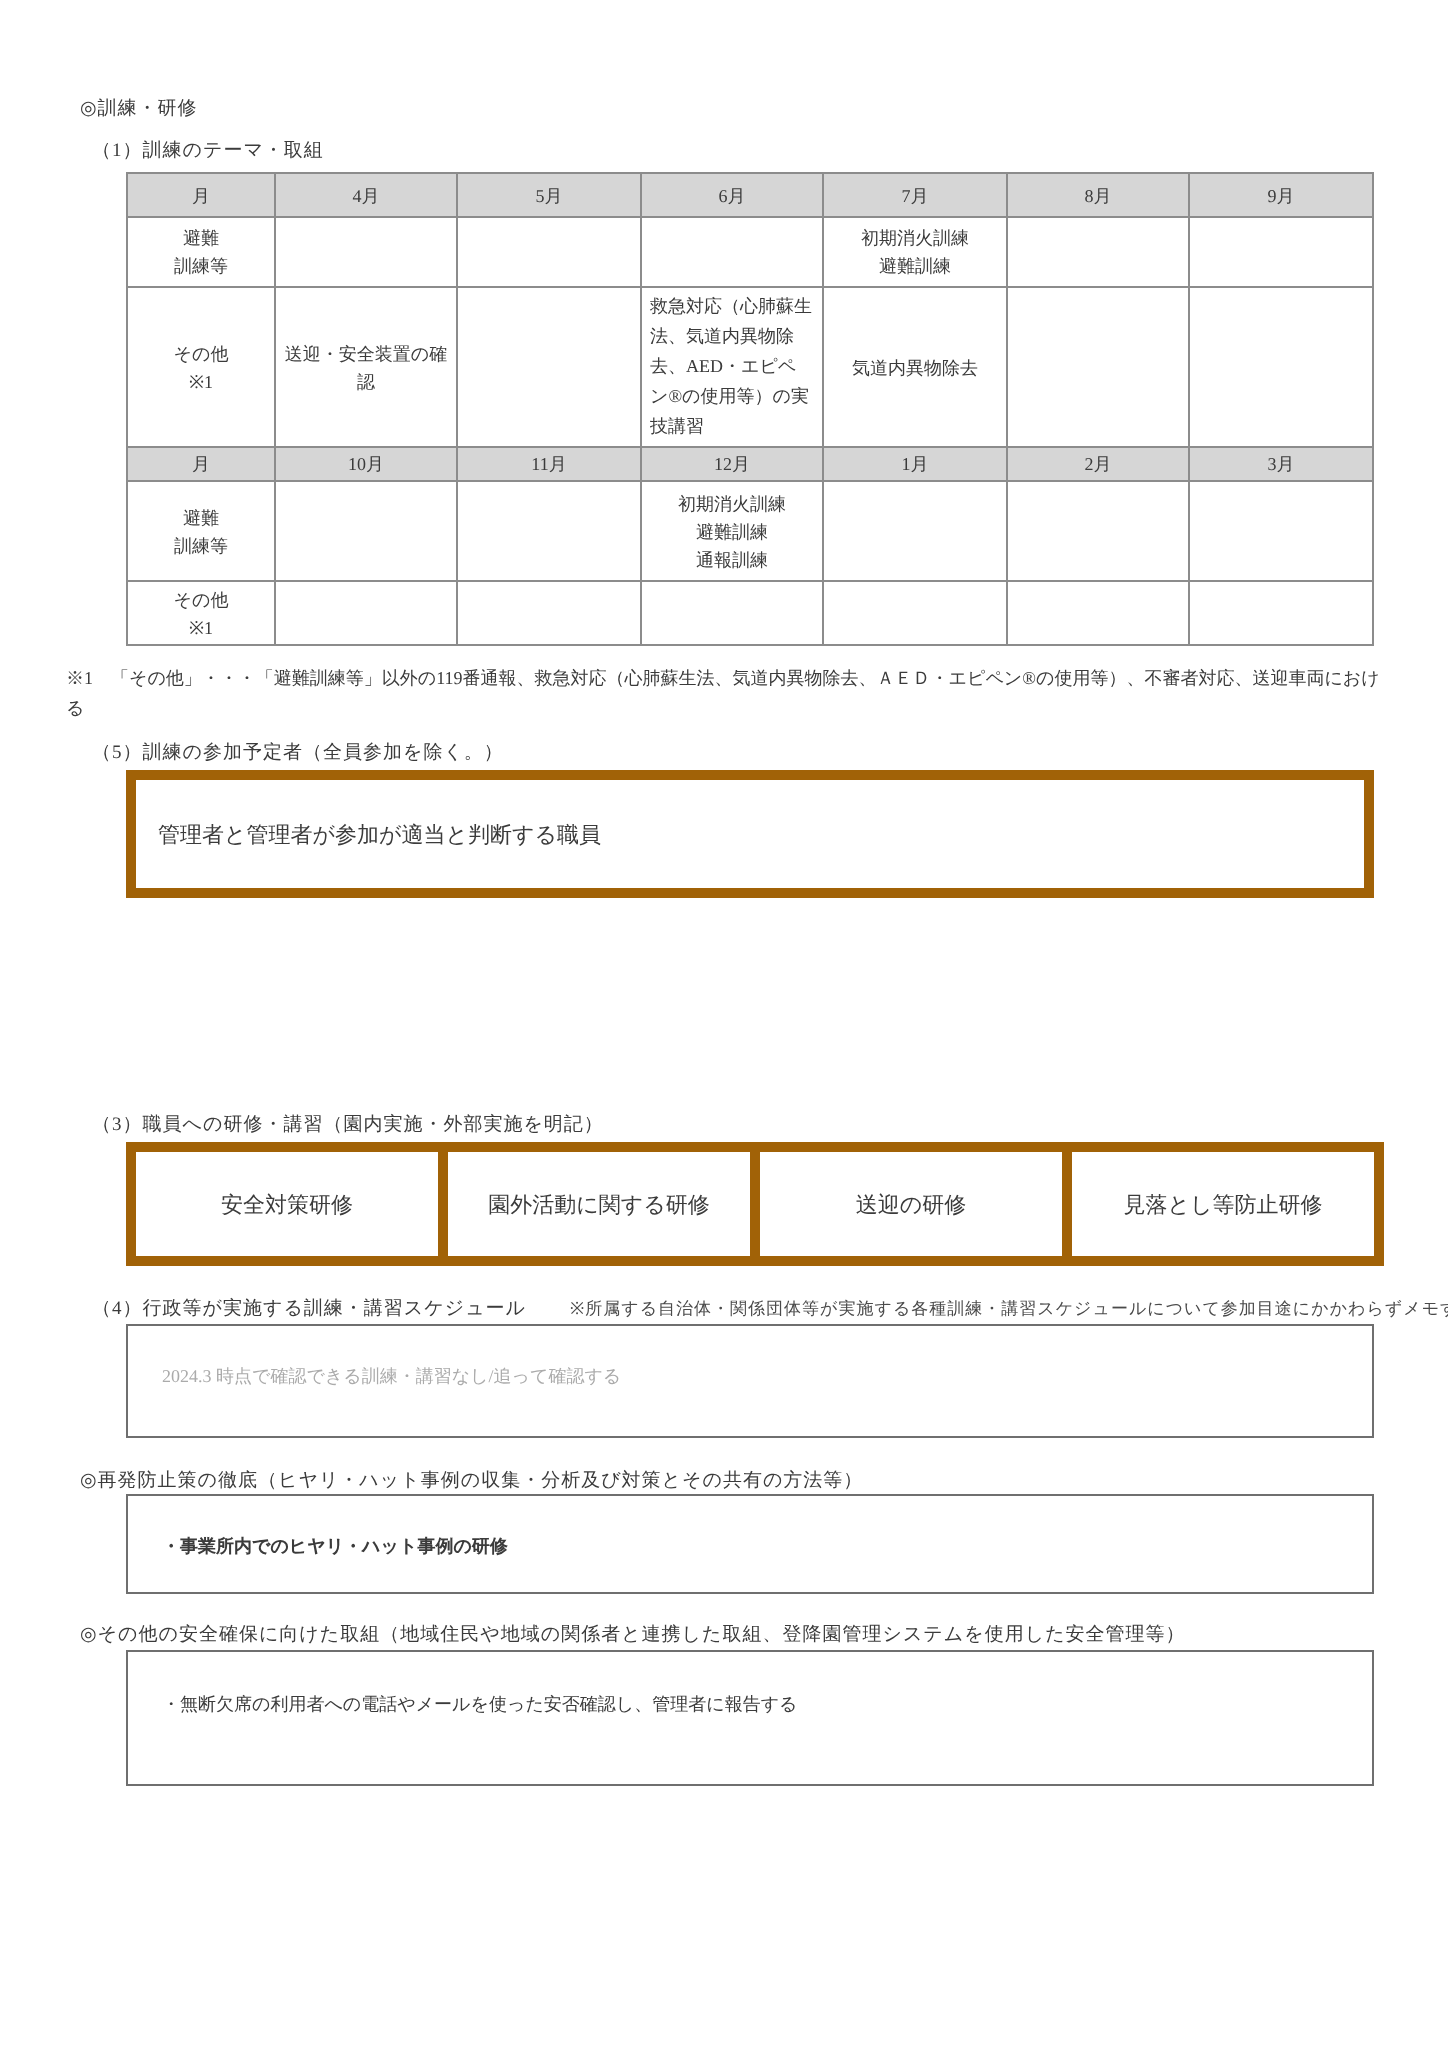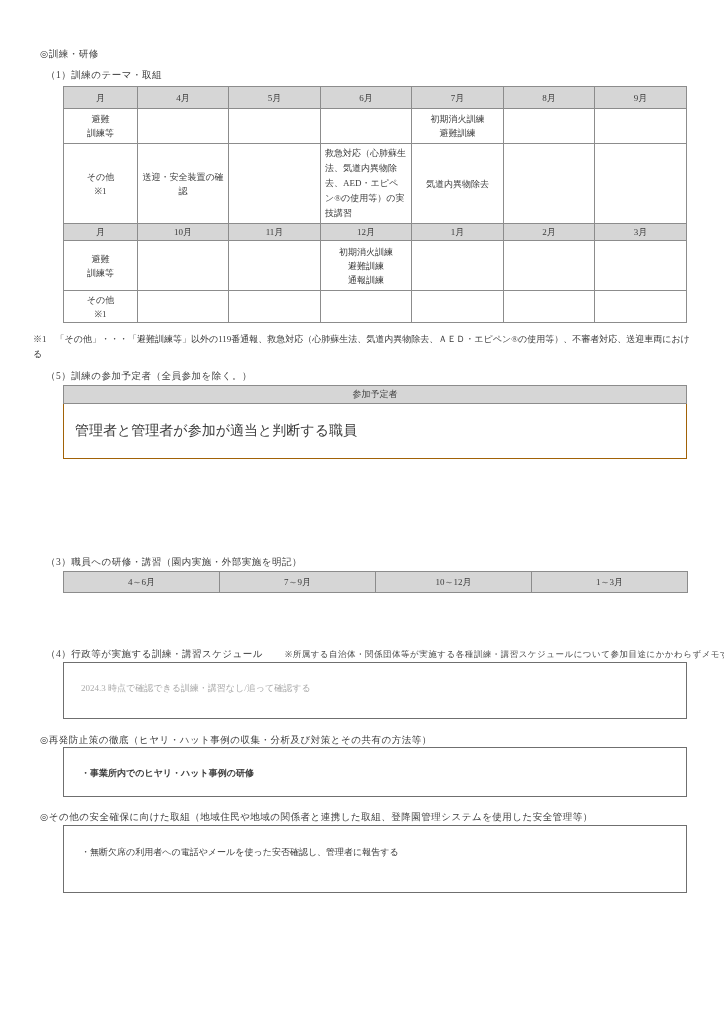--- a/index.html
+++ b/index.html
@@ -20,21 +20,21 @@
   tr.rEvac1{height:35px;}
   tr.rOther1{height:80px;}
   tr.rEvac2{height:50px;}
   tr.rOther2{height:32px;}
   .dotted td{border-top:1px dotted #9a9a9a;}
   td.cell-left{text-align:left;padding:2px 4px;line-height:15px;}
   .fnote{font-size:9px;line-height:15px;width:662px;color:#3b3b3b;}
   .fnote .l2{margin-left:15px;}
   .box-table{width:624px;border:1px solid #6f6f6f;}
   .box-table th{background:#d6d6d6;font-size:9px;font-weight:normal;border:1px solid #8c8c8c;}
-  .box-table td{border:1px solid #a16207;font-size:14px;vertical-align:middle;}
+  .box-table td{border:5px solid #a16207;font-size:11px;vertical-align:middle;}
   .t2 th{height:15px;}
   .t2 td{height:52px;text-align:left;padding-left:11px;}
   .t3 th{height:18px;}
   .t3 td{height:50px;text-align:center;}
   .plainbox{border:1px solid #6f6f6f;width:622px;background:#fff;font-size:9px;line-height:18px;}
   .plainbox .inner{padding:16px 14px 8px 17px;}
   .ghost{color:#ababab;}
   .b6 .inner{padding-top:17px;}
 </style>
 </head>
@@ -118,43 +118,40 @@
 </tbody>
   </table>
 
 <div class="abs fnote" style="left:33px;top:332px;">
   <div>※1　「その他」・・・「避難訓練等」以外の119番通報、救急対応（心肺蘇生法、気道内異物除去、ＡＥＤ・エピペン®の使用等）、不審者対応、送迎車両における</div>
 </div>
 
 <div class="abs h2" style="left:46px;top:370px;">（5）訓練の参加予定者（全員参加を除く。）</div>
 <table class="abs box-table t2" style="left:63px;top:385px;">
   <tbody>
-      <tr>
-        <th>参加予定者</th>
-      </tr>
   <tr>
         <td>管理者と管理者が参加が適当と判断する職員</td>
       </tr>
 </tbody>
   </table>
 
 <div class="abs h2" style="left:46px;top:556px;">（3）職員への研修・講習（園内実施・外部実施を明記）</div>
 <table class="abs box-table t3" style="left:63px;top:571px;">
   <colgroup>
       <col style="width:156px">
       <col style="width:156px">
       <col style="width:156px">
       <col style="width:156px">
     </colgroup>
   <tbody>
-      <tr>
-    <th>4～6月</th>
-    <th>7～9月</th>
-    <th>10～12月</th>
-    <th>1～3月</th>
+  <tr>
+    <td>安全対策研修</td>
+    <td>園外活動に関する研修</td>
+    <td>送迎の研修</td>
+    <td>見落とし等防止研修</td>
   </tr>
 </tbody>
   </table>
 
 <div class="abs h2" style="left:46px;top:648px;white-space:nowrap;">
   <span>（4）行政等が実施する訓練・講習スケジュール</span><span class="note">※所属する自治体・関係団体等が実施する各種訓練・講習スケジュールについて参加目途にかかわらずメモする</span>
 </div>
 <div class="abs plainbox" style="left:63px;top:662px;height:55px;">
   <div class="inner ghost">2024.3 時点で確認できる訓練・講習なし/追って確認する</div>
 </div>

